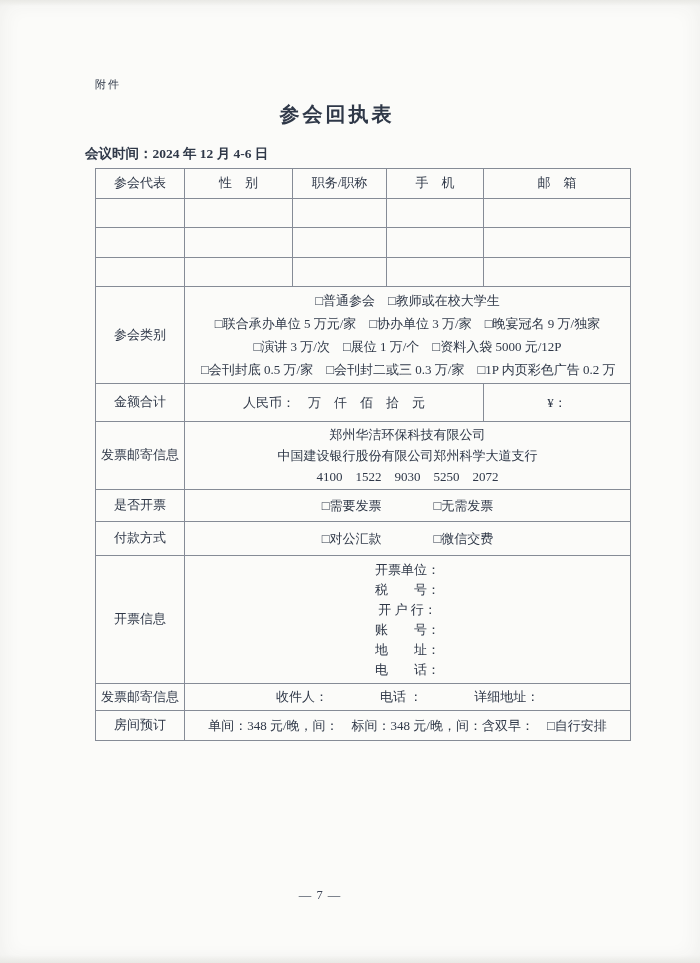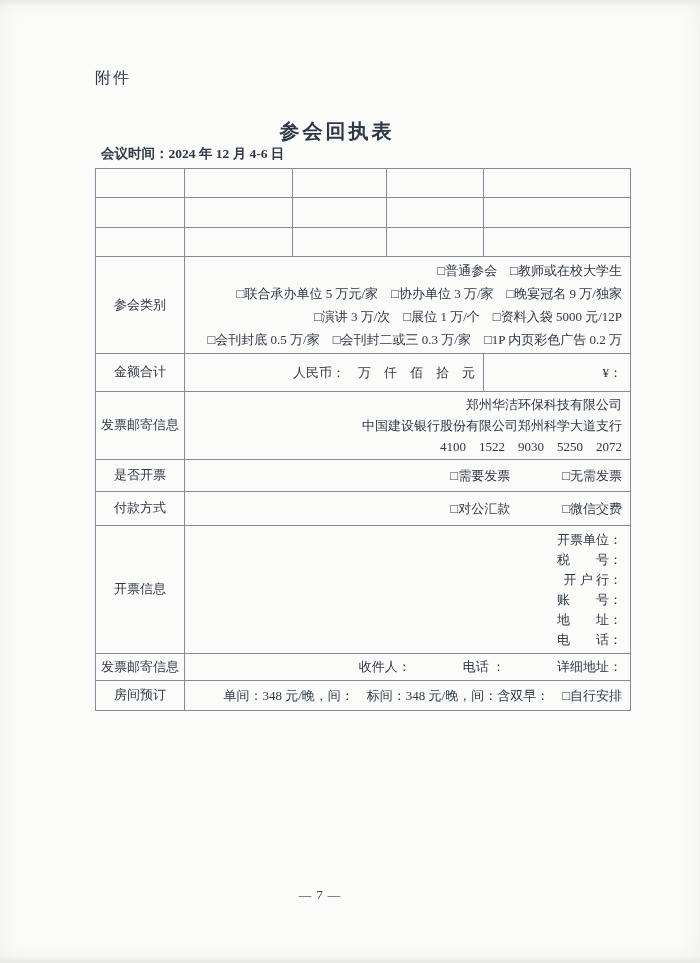--- a/index.html
+++ b/index.html
@@ -12,36 +12,36 @@
     position: relative;
     width: 700px;
     height: 963px;
     background: #fbfbf9;
     box-shadow: inset 0 0 22px rgba(60,60,55,0.07);
     overflow: hidden;
     color: #2f3848;
   }
   .attachment {
     position: absolute;
-    left: 95px; top: 68px;
-    font-size: 16px;
+    left: 95px; top: 77px;
+    font-size: 11px;
     letter-spacing: 2px;
   }
   .doc-title {
     position: absolute;
-    left: 30px; top: 118px;
+    left: 30px; top: 101px;
     width: 614px;
     text-align: center;
     font-size: 20px;
     font-weight: bold;
     letter-spacing: 3px;
   }
   .meeting-time {
     position: absolute;
-    left: 101px; top: 145px;
+    left: 85px; top: 145px;
     font-size: 13.5px;
     font-weight: bold;
   }
   table.form {
     position: absolute;
     left: 95px; top: 168px;
     width: 535px;
     border-collapse: collapse;
     table-layout: fixed;
     font-size: 13px;
@@ -50,22 +50,22 @@
     border: 1px solid #858b96;
     vertical-align: middle;
     overflow: hidden;
   }
   td.label {
     text-align: center;
     padding: 2px 2px;
     line-height: 1.4;
   }
   td.content {
-    padding: 2px 8px;
-    text-align: right;
+    padding: 2px 16px;
+    text-align: center;
   }
   .line { line-height: 23px; white-space: nowrap; }
   .line-sm { line-height: 21px; white-space: nowrap; }
   .inv-line { line-height: 20px; white-space: nowrap; }
   .num-item {
     display: flex;
     line-height: 20px;
   }
   .num-item .num {
     flex: 0 0 22px;
@@ -105,20 +105,27 @@
       <col style="width:89px">
         <col style="width:108px">
         <col style="width:94px">
       <col style="width:97px">
         <col style="width:65px">
         <col style="width:82px">
     </colgroup>
 
     <tbody>
 
+    <tr>
+      <td class="label" style="height:30px">参会代表</td>
+      <td class="label">性　别</td>
+      <td class="label">职务/职称</td>
+      <td class="label">手　机</td>
+      <td class="label" colspan="2">邮　箱</td>
+    </tr>
 
     <tr>
       <td style="height:29px"></td>
       <td></td>
       <td></td>
       <td></td>
       <td colspan="2"></td>
     </tr>
     <tr>
       <td style="height:30px"></td>

